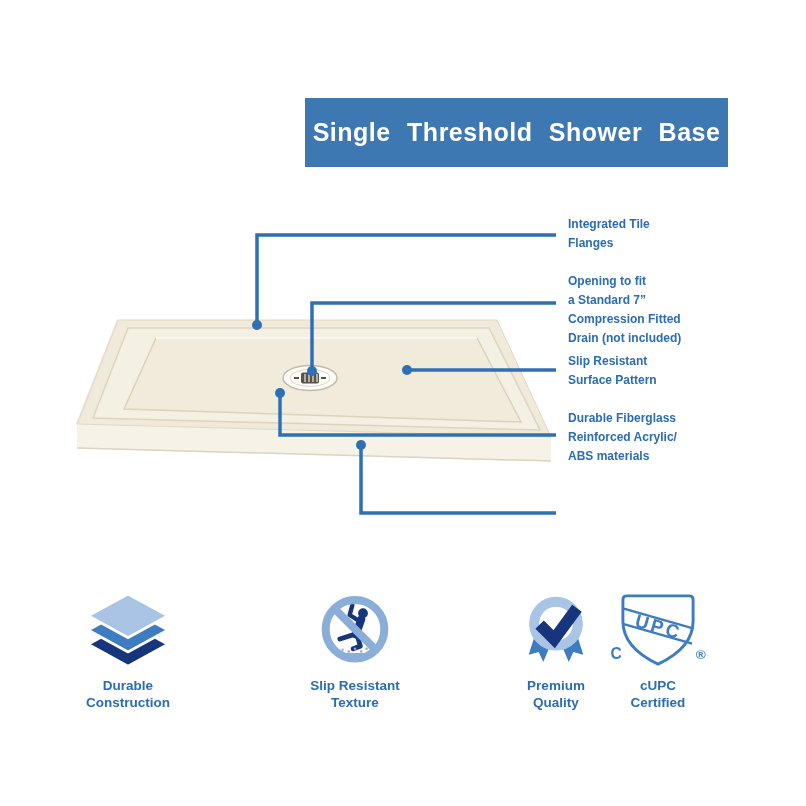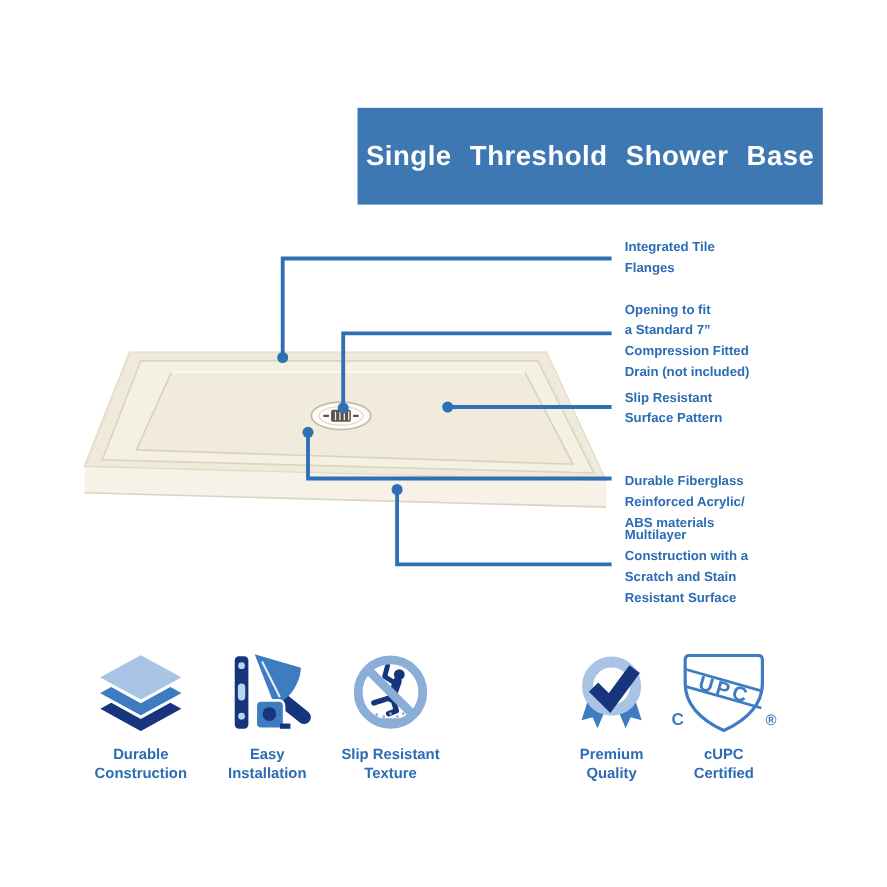--- a/index.html
+++ b/index.html
@@ -1,32 +1,32 @@
 <!DOCTYPE html>
 <html><head>
 <meta charset="utf-8">
 <style>
   html,body{margin:0;padding:0;background:#ffffff;}
   body{width:806px;height:806px;position:relative;overflow:hidden;
        font-family:"Liberation Sans",sans-serif;}
   .stage{position:absolute;inset:0;width:806px;height:806px;}
 
   
-  .banner{position:absolute;left:305px;top:98px;width:423px;height:88px;
-          background:#3e78b2;display:flex;align-items:center;justify-content:center;margin-left:20px;}
+  .banner{position:absolute;left:305px;top:98px;width:423px;height:69px;
+          background:#3e78b2;display:flex;align-items:center;justify-content:center;}
   .banner-text{color:#ffffff;font-weight:bold;font-size:25px;letter-spacing:.5px;
                word-spacing:9px;white-space:nowrap;}
 
   
   svg.scene{position:absolute;left:0;top:0;z-index:1;}
 
   
   .callout{position:absolute;left:568px;width:195px;color:#2b6cb3;font-weight:bold;
            font-size:12px;line-height:19px;white-space:pre-line;z-index:2;}
-  .co-1{top:215px;} .co-2{top:272px;} .co-3{top:352px;} .co-4{top:428px;} .co-5{top:477px;}
+  .co-1{top:215px;} .co-2{top:272px;} .co-3{top:352px;} .co-4{top:409px;} .co-5{top:477px;}
 
   
   .feature{position:absolute;top:592px;width:114px;display:flex;flex-direction:column;
            align-items:center;z-index:2;}
   .f-1{left:71px;} .f-2{left:186px;} .f-3{left:298px;} .f-4{left:401px;} .f-5{left:499px;} .f-6{left:601px;}
   .feature .icon-box{height:78px;display:flex;align-items:center;justify-content:center;}
   .feature .f-label{margin-top:8px;color:#2b6cb3;font-weight:bold;font-size:13.5px;
                     line-height:16.5px;text-align:center;white-space:pre-line;}
 </style>
 </head>
@@ -78,56 +78,33 @@
 Flanges</div>
   <div class="callout co-2">Opening to fit
 a Standard 7”
 Compression Fitted
 Drain (not included)</div>
   <div class="callout co-3">Slip Resistant
 Surface Pattern</div>
   <div class="callout co-4">Durable Fiberglass
 Reinforced Acrylic/
 ABS materials</div>
-  <div class="callout co-5">Multilayer
-Construction with a
-Scratch and Stain
-Resistant Surface</div>
 
   <div class="feature f-1">
     <div class="icon-box">
       <svg width="86" height="78" viewBox="0 0 90 82">
         <path d="M45,32 L87,55 L45,78 L3,55 Z" fill="#16357d" stroke="#ffffff" stroke-width="3"></path>
         <path d="M45,17 L87,40 L45,63 L3,40 Z" fill="#3e7cc1" stroke="#ffffff" stroke-width="3"></path>
         <path d="M45,2 L87,25 L45,48 L3,25 Z" fill="#a9c4e5" stroke="#ffffff" stroke-width="3"></path>
       </svg>
     </div>
     <div class="f-label">Durable
 Construction</div>
   </div>
 
-  <div class="feature f-2">
-    <div class="icon-box">
-      <svg width="86" height="78" viewBox="0 0 90 80">
-        <path d="M60,46 L80,62" stroke="#16357d" stroke-width="13" stroke-linecap="round"></path>
-        <path d="M53,42 L63,50" stroke="#16357d" stroke-width="7"></path>
-        <path d="M33,2 L77,15 C76,33 63,47 52,51 Z" fill="#3e7cc1"></path>
-        <path d="M40,9 L57,43" stroke="#ffffff" stroke-width="2" opacity="0.85"></path>
-        <rect x="14" y="4" width="13" height="69" rx="4" fill="#16357d"></rect>
-        <circle cx="20.5" cy="13" r="3.2" fill="#bcd4ec"></circle>
-        <rect x="17" y="30" width="7" height="16" rx="3.5" fill="#bcd4ec"></rect>
-        <circle cx="20.5" cy="61" r="3.2" fill="#bcd4ec"></circle>
-        <rect x="34" y="46" width="27" height="27" rx="5" fill="#3e7cc1" stroke="#ffffff" stroke-width="2.5"></rect>
-        <circle cx="47" cy="59" r="6.5" fill="#16357d"></circle>
-        <rect x="57" y="68" width="10" height="5" fill="#16357d"></rect>
-      </svg>
-    </div>
-    <div class="f-label">Easy
-Installation</div>
-  </div>
 
   <div class="feature f-3">
     <div class="icon-box">
       <svg width="80" height="78" viewBox="0 0 90 80">
         <g fill="#16357d">
           <circle cx="54" cy="20" r="5.5"></circle>
           <path d="M52,27 L46,44" stroke="#16357d" stroke-width="9" stroke-linecap="round" fill="none"></path>
           <path d="M50,29 L39,22 L42,11" stroke="#16357d" stroke-width="5" stroke-linecap="round" stroke-linejoin="round" fill="none"></path>
           <path d="M47,43 L28,49 M47,43 L51,57 L43,60" stroke="#16357d" stroke-width="5.5" stroke-linecap="round" stroke-linejoin="round" fill="none"></path>
         </g>

